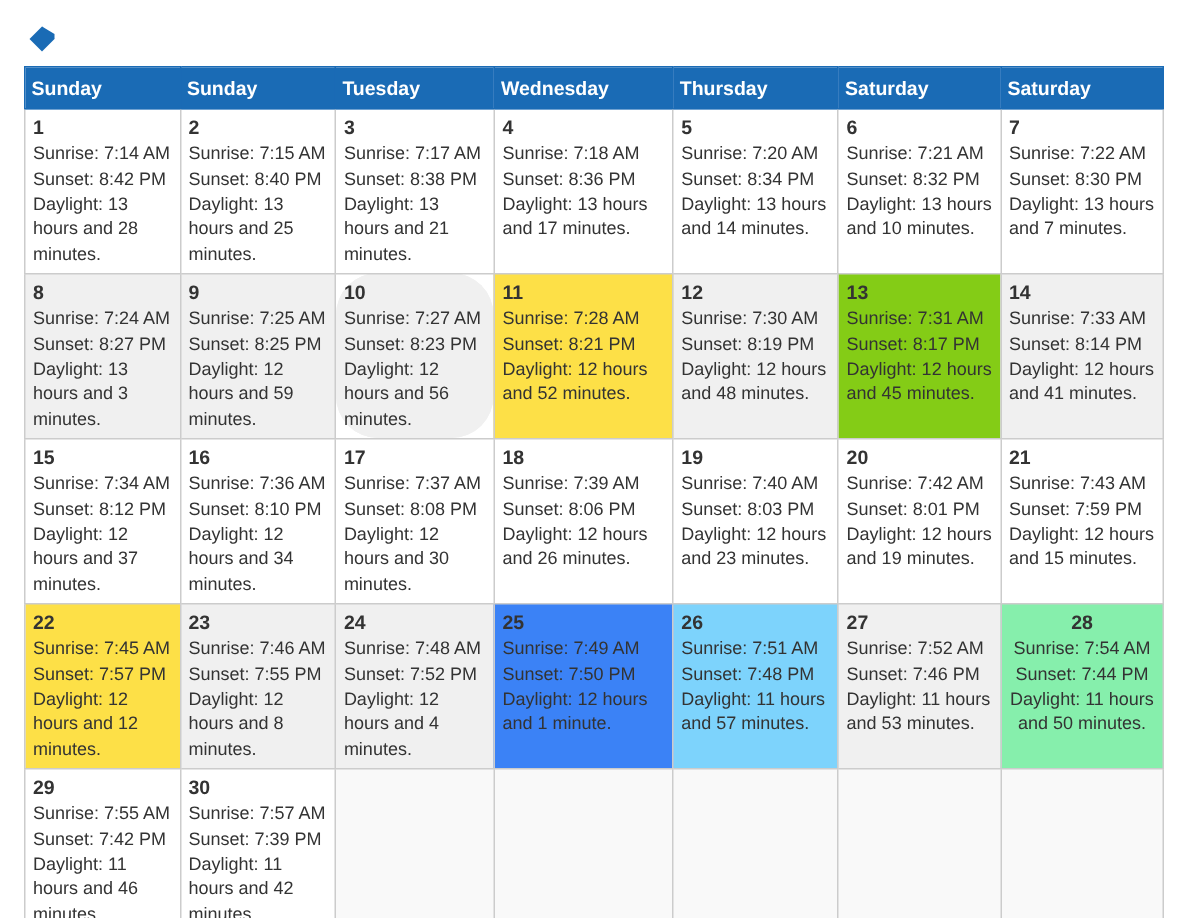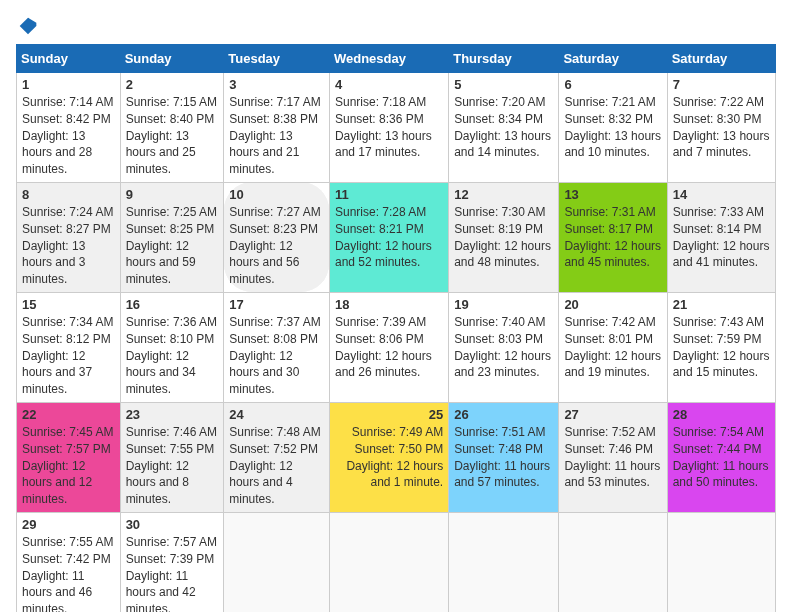--- a/index.html
+++ b/index.html
@@ -171,21 +171,21 @@
           <div class="day-info">Sunrise: 7:24 AM<br>Sunset: 8:27 PM<br>Daylight: 13 hours and 3 minutes.</div>
         </td>
         <td style="background-color: rgb(240, 240, 240);">
           <span class="day-number">9</span>
           <div class="day-info">Sunrise: 7:25 AM<br>Sunset: 8:25 PM<br>Daylight: 12 hours and 59 minutes.</div>
         </td>
         <td style="background-color: rgb(240, 240, 240); border-radius: 28px;">
           <span class="day-number">10</span>
           <div class="day-info">Sunrise: 7:27 AM<br>Sunset: 8:23 PM<br>Daylight: 12 hours and 56 minutes.</div>
         </td>
-        <td style="background-color: #5eead4;">
+        <td style="background-color: #fde047;">
           <span class="day-number">11</span>
           <div class="day-info">Sunrise: 7:28 AM<br>Sunset: 8:21 PM<br>Daylight: 12 hours and 52 minutes.</div>
         </td>
         <td style="background-color: rgb(240, 240, 240);">
           <span class="day-number">12</span>
           <div class="day-info">Sunrise: 7:30 AM<br>Sunset: 8:19 PM<br>Daylight: 12 hours and 48 minutes.</div>
         </td>
         <td style="background-color: #84cc16;">
           <span class="day-number">13</span>
           <div class="day-info">Sunrise: 7:31 AM<br>Sunset: 8:17 PM<br>Daylight: 12 hours and 45 minutes.</div>
@@ -219,45 +219,45 @@
         <td>
           <span class="day-number">20</span>
           <div class="day-info">Sunrise: 7:42 AM<br>Sunset: 8:01 PM<br>Daylight: 12 hours and 19 minutes.</div>
         </td>
         <td>
           <span class="day-number">21</span>
           <div class="day-info">Sunrise: 7:43 AM<br>Sunset: 7:59 PM<br>Daylight: 12 hours and 15 minutes.</div>
         </td>
       </tr>
       <tr class="week-row" style="background-color: rgb(240, 240, 240);">
-        <td style="background-color: #ec4899;">
+        <td style="background-color: #fde047;">
           <span class="day-number">22</span>
           <div class="day-info">Sunrise: 7:45 AM<br>Sunset: 7:57 PM<br>Daylight: 12 hours and 12 minutes.</div>
         </td>
         <td style="background-color: rgb(240, 240, 240); margin-left: 24px;">
           <span class="day-number">23</span>
           <div class="day-info">Sunrise: 7:46 AM<br>Sunset: 7:55 PM<br>Daylight: 12 hours and 8 minutes.</div>
         </td>
         <td style="background-color: rgb(240, 240, 240);">
           <span class="day-number">24</span>
           <div class="day-info">Sunrise: 7:48 AM<br>Sunset: 7:52 PM<br>Daylight: 12 hours and 4 minutes.</div>
         </td>
-        <td style="background-color: #fde047; text-align: right;">
+        <td style="background-color: #3b82f6;">
           <span class="day-number">25</span>
           <div class="day-info">Sunrise: 7:49 AM<br>Sunset: 7:50 PM<br>Daylight: 12 hours and 1 minute.</div>
         </td>
         <td style="background-color: #7dd3fc; margin-left: 19px;">
           <span class="day-number">26</span>
           <div class="day-info">Sunrise: 7:51 AM<br>Sunset: 7:48 PM<br>Daylight: 11 hours and 57 minutes.</div>
         </td>
         <td style="background-color: rgb(240, 240, 240); margin-left: 21px;">
           <span class="day-number">27</span>
           <div class="day-info">Sunrise: 7:52 AM<br>Sunset: 7:46 PM<br>Daylight: 11 hours and 53 minutes.</div>
         </td>
-        <td style="background-color: #d946ef;">
+        <td style="background-color: #86efac; text-align: center;">
           <span class="day-number">28</span>
           <div class="day-info">Sunrise: 7:54 AM<br>Sunset: 7:44 PM<br>Daylight: 11 hours and 50 minutes.</div>
         </td>
       </tr>
       <tr class="week-row">
         <td>
           <span class="day-number">29</span>
           <div class="day-info">Sunrise: 7:55 AM<br>Sunset: 7:42 PM<br>Daylight: 11 hours and 46 minutes.</div>
         </td>
         <td>

